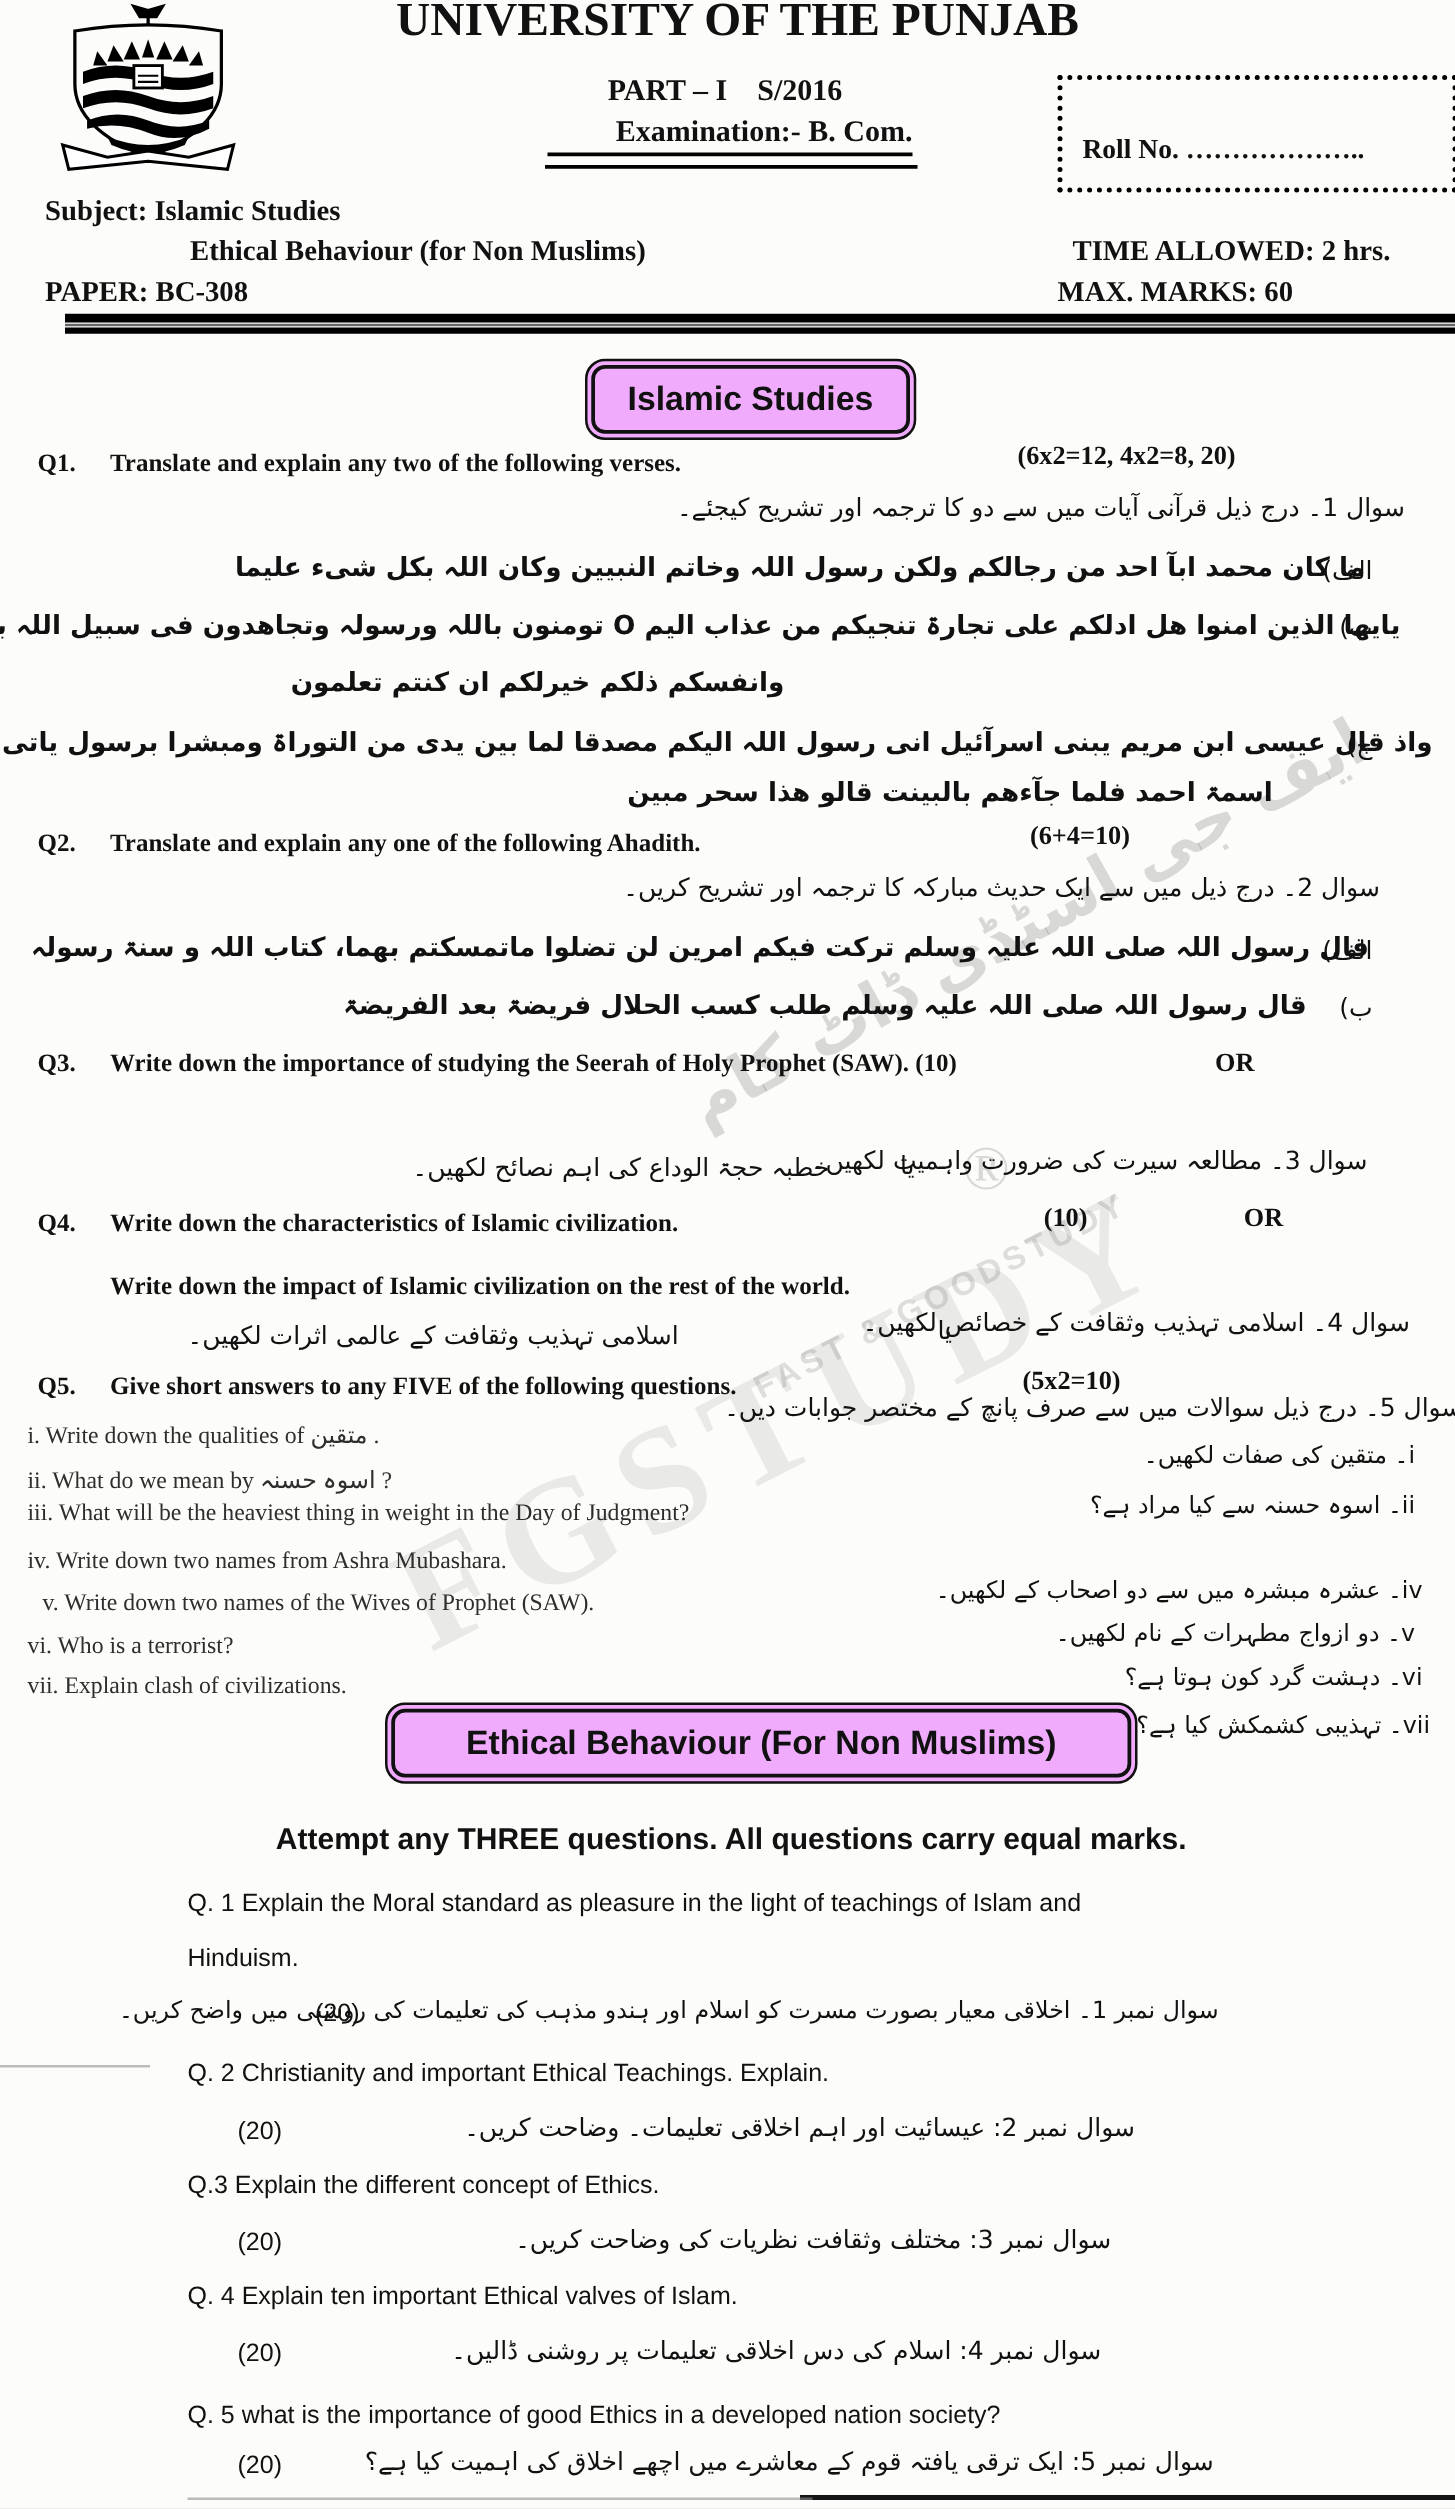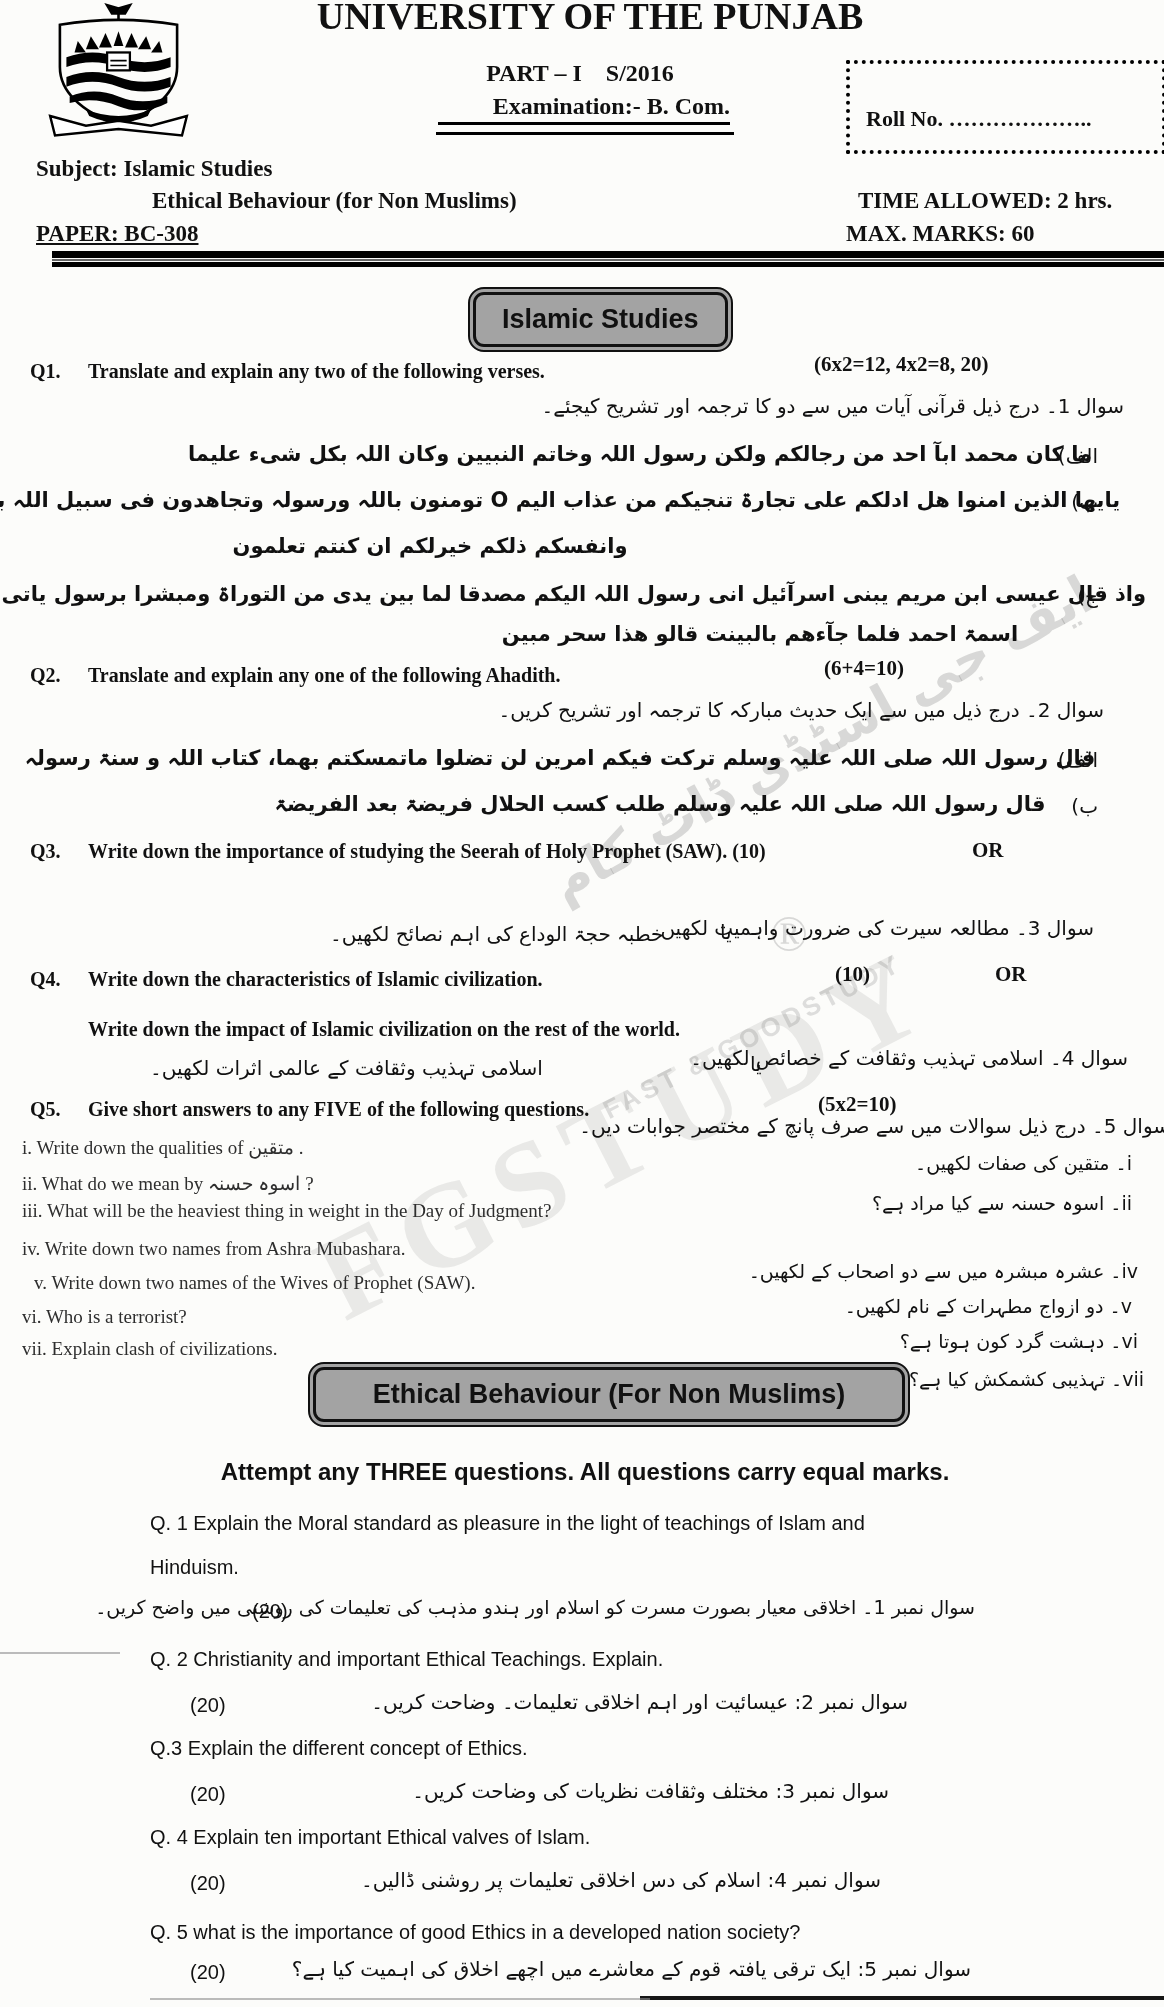--- a/index.html
+++ b/index.html
@@ -10,21 +10,21 @@
   .serb{font-family:"Liberation Serif",serif;font-weight:bold;}
   .sans{font-family:"Liberation Sans",sans-serif;}
   .sansb{font-family:"Liberation Sans",sans-serif;font-weight:bold;}
   .urdu{font-family:"DejaVu Sans",sans-serif;direction:rtl;white-space:nowrap;}
   .ayah{font-family:"DejaVu Sans",sans-serif;direction:rtl;white-space:nowrap;font-weight:bold;
         transform:translateX(-50%);}
   .keep{white-space:pre;}
   .ctr{text-align:center;}
   .hrule{border-top:7px solid #000;border-bottom:5px solid #000;height:4px;
          background:linear-gradient(#666,#666) center/100% 2px no-repeat;}
-  .boxo{border:2px solid #111;border-radius:16px;padding:3px;background:#a3a3a3;}
+  .boxo{border:2px solid #111;border-radius:16px;padding:3px;background:#f0abfc;}
   .boxi{border:3px solid #111;border-radius:11px;padding:9px 26px;}
   .exam-u{border-bottom:3px solid #000;padding-bottom:2px;text-align:right;}
   .wm{pointer-events:none;}
   .rollbox{border:4px dotted #000;}
   .faded{color:#2e2e2e;}
 </style>
 </head>
 <body>
 
 <div class="page">
@@ -66,21 +66,21 @@
   <div class="abs serb ctr keep" style="left:430px;top:60px;width:300px;font-size:24px;">PART – I    S/2016</div>
   <div class="abs serb ctr exam-u" style="left:438px;top:93px;width:292px;font-size:24px;">Examination:- B. Com.</div>
   <div class="abs" style="left:436px;top:132px;width:298px;height:3px;background:#000;"></div>
 
   <div class="abs rollbox" style="left:846px;top:60px;width:312px;height:86px;"></div>
   <div class="abs serb" style="left:866px;top:106px;font-size:22px;">Roll No. ………………..</div>
 
   <div class="abs serb" style="left:36px;top:156px;font-size:23px;">Subject: Islamic Studies</div>
   <div class="abs serb" style="left:152px;top:188px;font-size:23px;">Ethical Behaviour (for Non Muslims)</div>
   <div class="abs serb" style="left:846px;top:188px;font-size:23px;margin-left:12px;">TIME ALLOWED: 2 hrs.</div>
-  <div class="abs serb" style="left:36px;top:221px;font-size:23px;text-decoration:underline;">PAPER: BC-308</div>
+  <div class="abs serb" style="left:36px;top:221px;font-size:23px;">PAPER: BC-308</div>
   <div class="abs serb" style="left:846px;top:221px;font-size:23px;">MAX. MARKS: 60</div>
 
   <div class="abs hrule" style="left:52px;right:0;top:251px;"></div>
 
   <div class="abs boxo" style="left:468px;top:287px;">
     <div class="boxi sansb ctr" style="font-size:27px;">Islamic Studies</div>
   </div>
 
   <div class="abs serb" style="left:30px;top:360px;font-size:20px;">Q1.</div>
   <div class="abs serb" style="left:88px;top:360px;font-size:20px;">Translate and explain any two of the following verses.</div>

